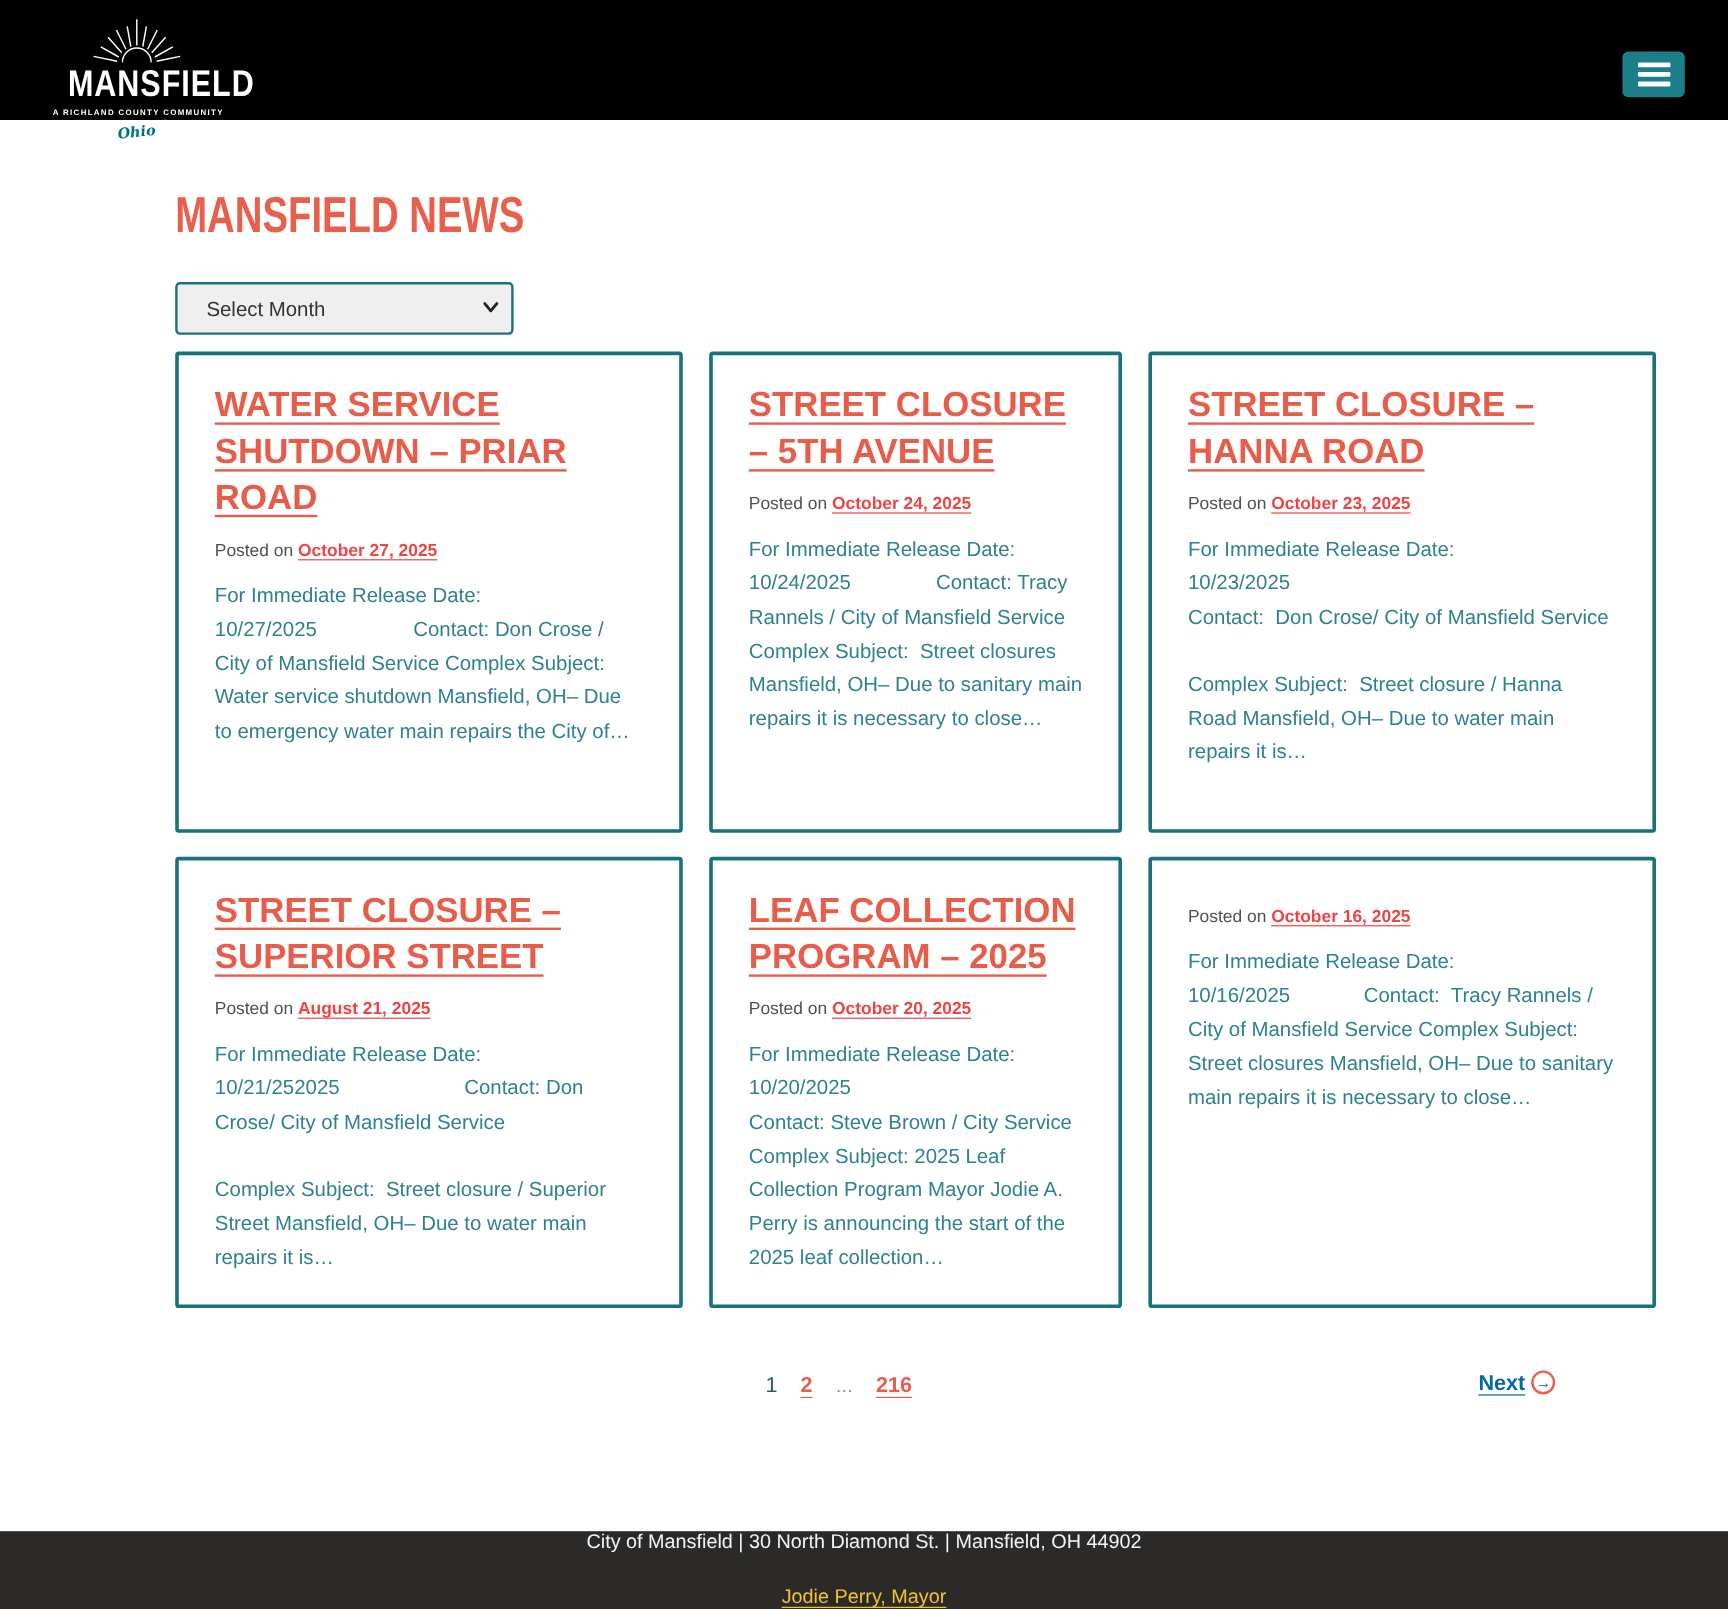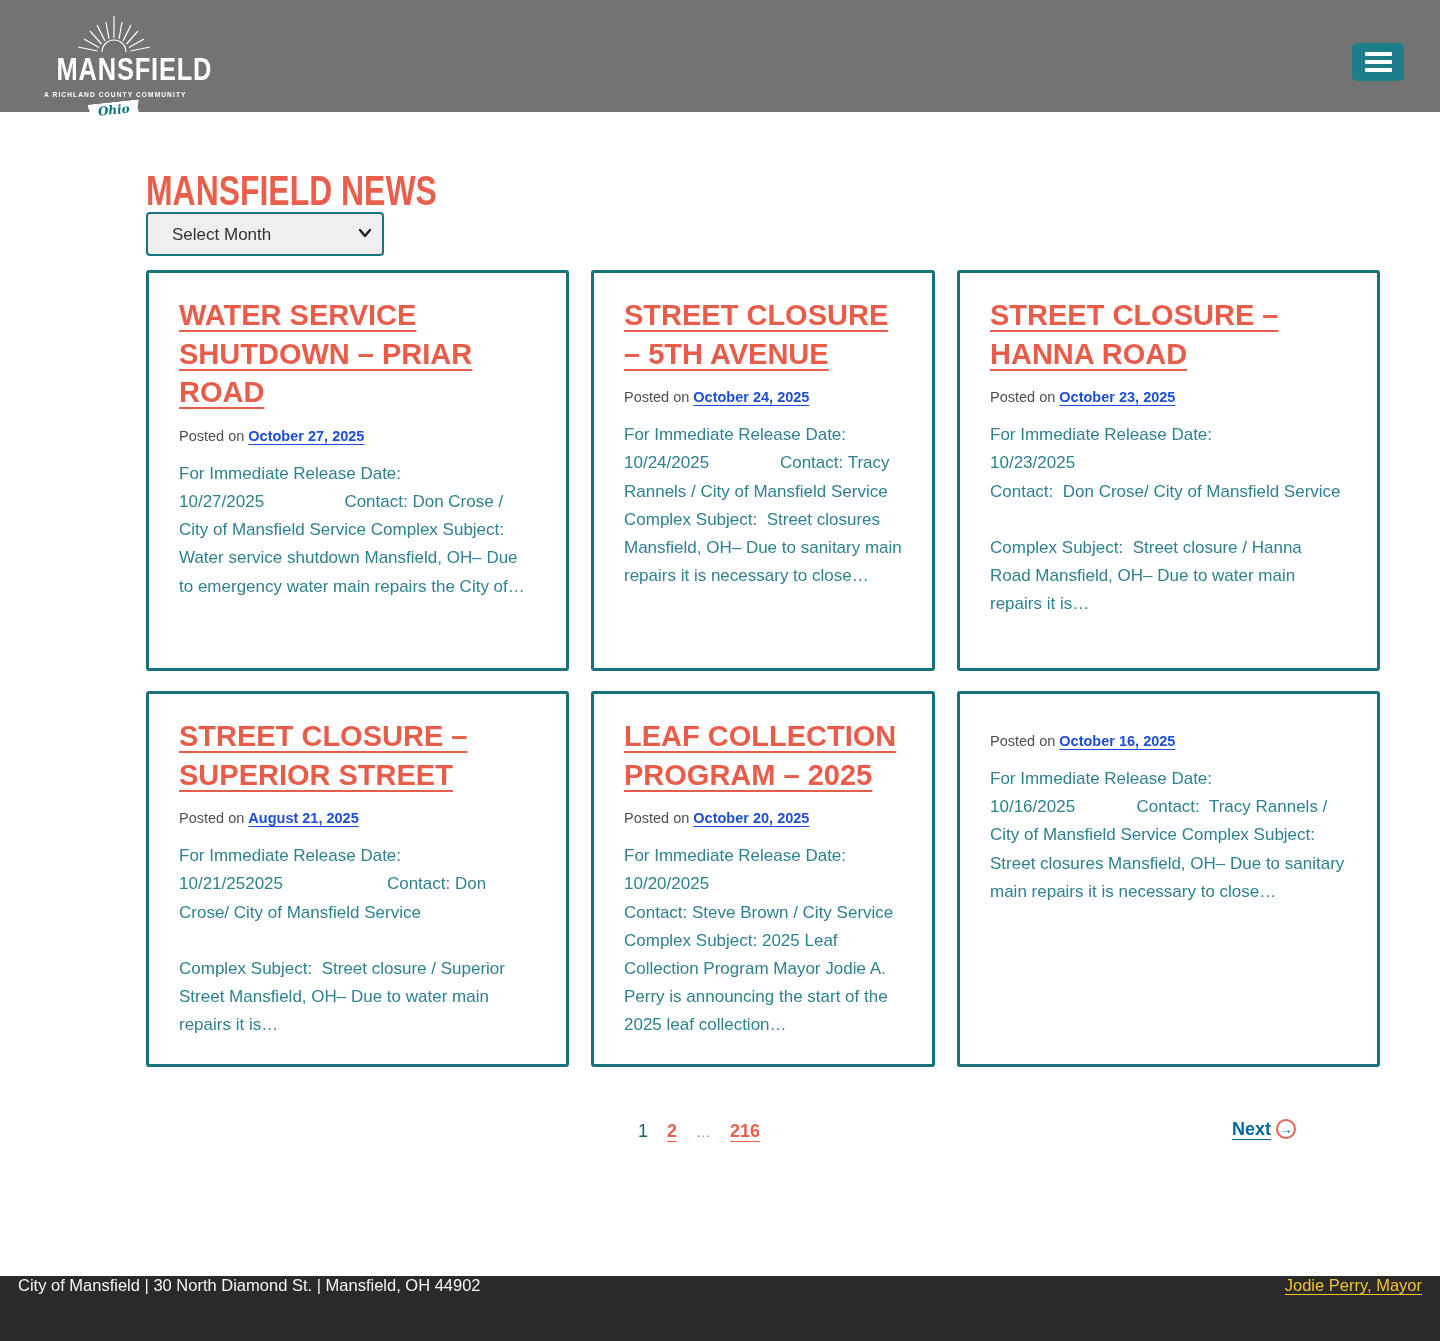--- a/index.html
+++ b/index.html
@@ -7,22 +7,22 @@
   body {
     height: 1341px;
     position: relative;
     background: #ffffff;
     font-family: "Liberation Sans", sans-serif;
     overflow: hidden;
   }
 
   
   .site-header {
-    height: 112px;
-    background: #737373;
+    height: 100px;
+    background: #000000;
     position: relative;
   }
   .logo {
     position: absolute;
     left: 44px;
     top: 12px;
     width: 140px;
     text-align: center;
     color: #ffffff;
   }
@@ -81,21 +81,21 @@
     margin-top: 58px;
     color: #e8604c;
     font-size: 42px;
     font-weight: bold;
     letter-spacing: 0px;
     transform: scaleX(0.76);
     transform-origin: left center;
     white-space: nowrap;
     line-height: 1;
   }
-  .month-filter { position: relative; width: 238px; height: 44px; }
+  .month-filter { position: relative; margin-top: 35px; width: 282px; height: 44px; }
   .month-filter select {
     width: 100%; height: 100%;
     appearance: none; -webkit-appearance: none;
     background: #efefef;
     border: 2px solid #1a727c;
     border-radius: 4px;
     font-family: "Liberation Sans", sans-serif;
     font-size: 17px;
     color: #333333;
     padding: 0 36px 0 24px;
@@ -127,21 +127,21 @@
     font-size: 29px;
     font-weight: bold;
     line-height: 1.33;
     text-decoration: underline;
     text-decoration-thickness: 2px;
     text-underline-offset: 5px;
     cursor: pointer;
   }
   .posted { margin-top: 16px; font-size: 14.5px; color: #4f4f4f; }
   .posted a {
-    color: #1d4ed8;
+    color: #ef4444;
     font-weight: bold;
     text-decoration: underline;
     text-underline-offset: 3px;
     cursor: pointer;
   }
   .excerpt { margin-top: 16px; }
   .excerpt p {
     white-space: pre-line;
     color: #2e818f;
     font-size: 17px;
@@ -176,22 +176,23 @@
     border: 2px solid #e8604c; border-radius: 50%;
     display: inline-flex; align-items: center; justify-content: center;
     font-size: 13px; font-weight: bold; line-height: 1;
   }
 
   
   .site-footer {
     position: absolute; left: 0; bottom: 0;
     width: 100%; height: 65px;
     background: #2b2a29;
-    display: flex; align-items: flex-start; justify-content: space-between;
+    display: flex; align-items: center; justify-content: space-between;
     padding: 0 18px;
+    flex-direction: column;
   }
   .footer-address { color: #f5f5f5; font-size: 16.5px; }
   .mayor-link {
     color: #f2c430; font-size: 16.5px; font-weight: normal;
     text-decoration: underline; text-underline-offset: 3px;
     cursor: pointer;
   }
 </style>
 </head>
 <body>

